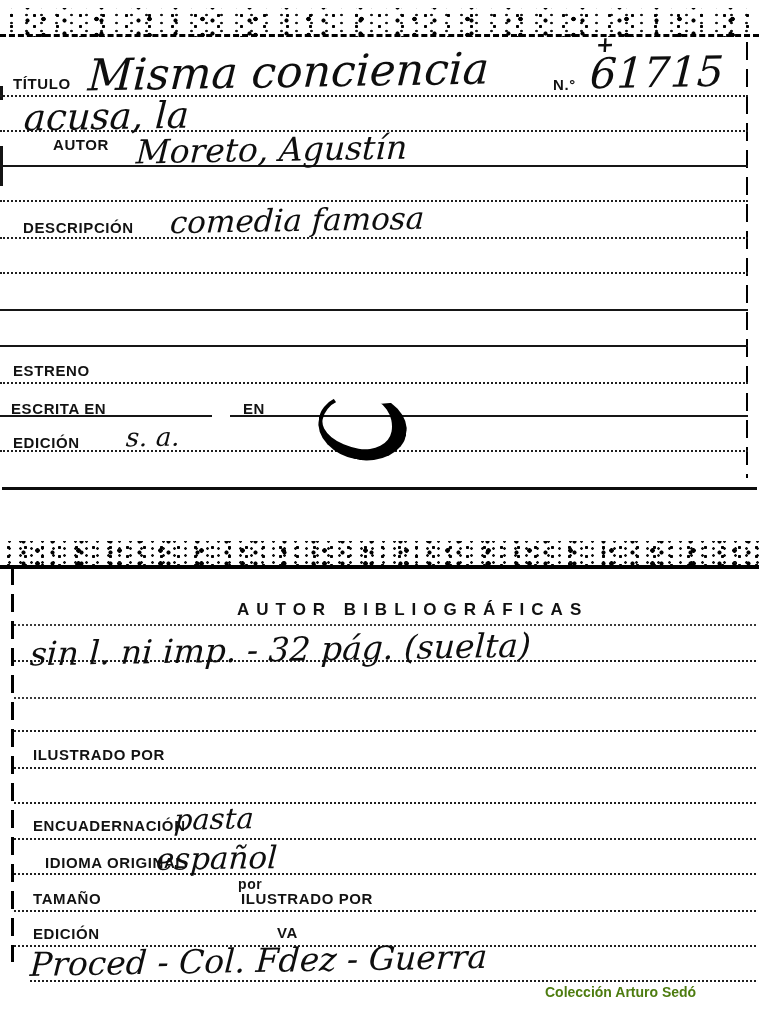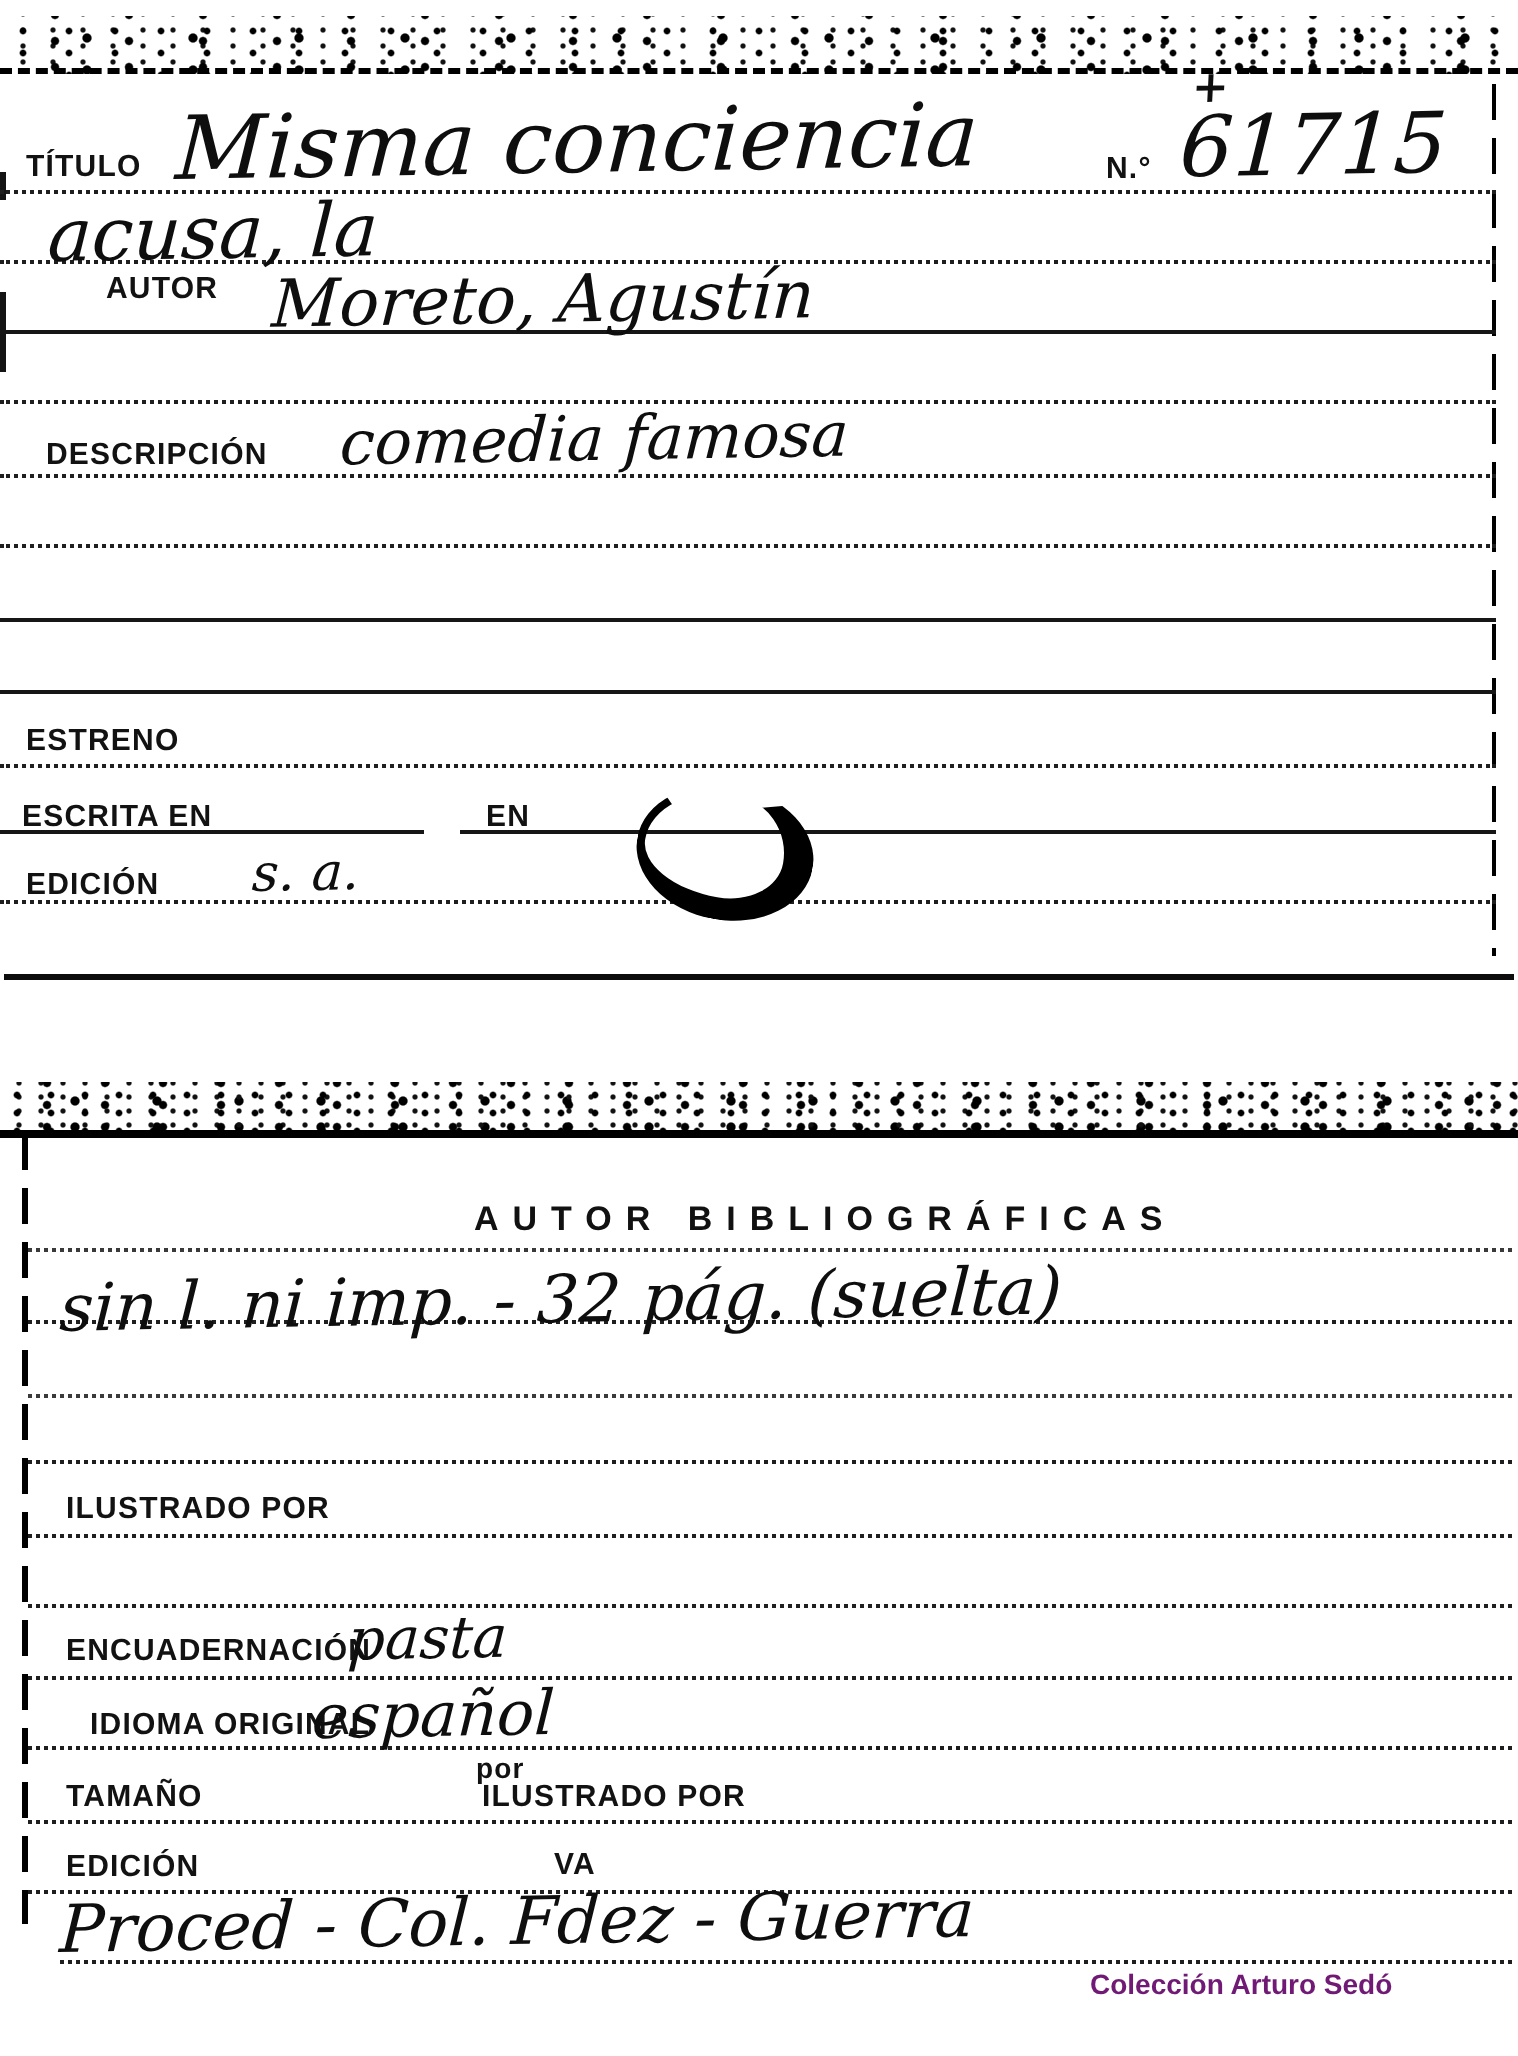--- a/index.html
+++ b/index.html
@@ -50,21 +50,21 @@
     border:4px solid transparent;border-left:4px solid #000;
     border-bottom:11px solid #000;border-right:15px solid #000;
     border-radius:50%;transform:rotate(10deg);
   }
   .heading{
     position:absolute;font-family:"Liberation Sans",sans-serif;font-weight:bold;
     font-size:17px;letter-spacing:7px;color:#111;white-space:nowrap;
   }
   .footer-print{
     position:absolute;font-family:"Liberation Sans",sans-serif;font-weight:bold;
-    font-size:14px;color:#701a75;white-space:nowrap;
+    font-size:14px;color:#4d7c0f;white-space:nowrap;
   }
 </style>
 </head>
 <body>
 
 <div class="page">
 
   <div>
 
     <div class="torn top-card"></div>

